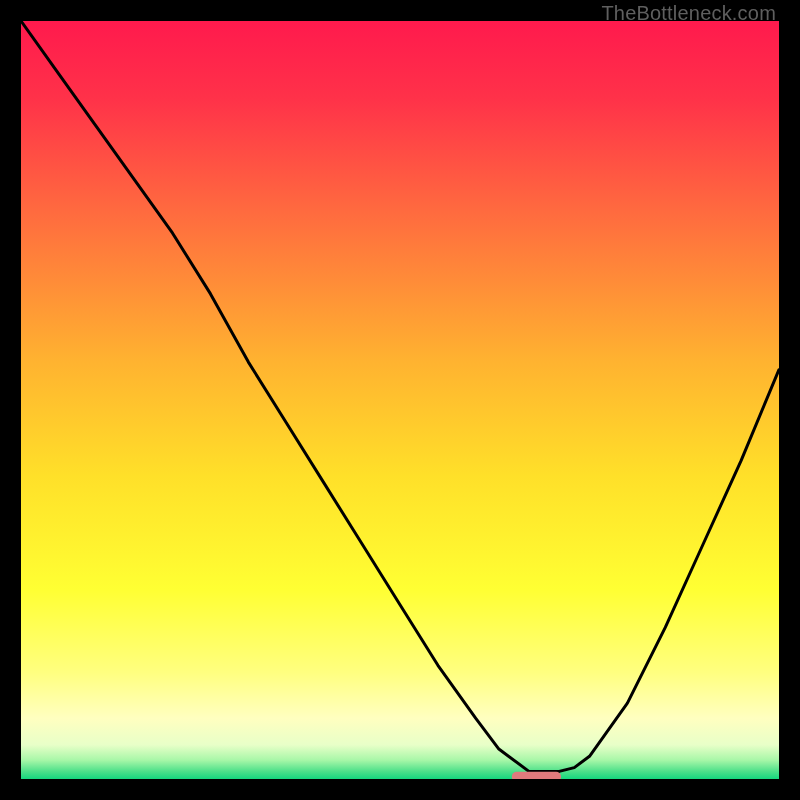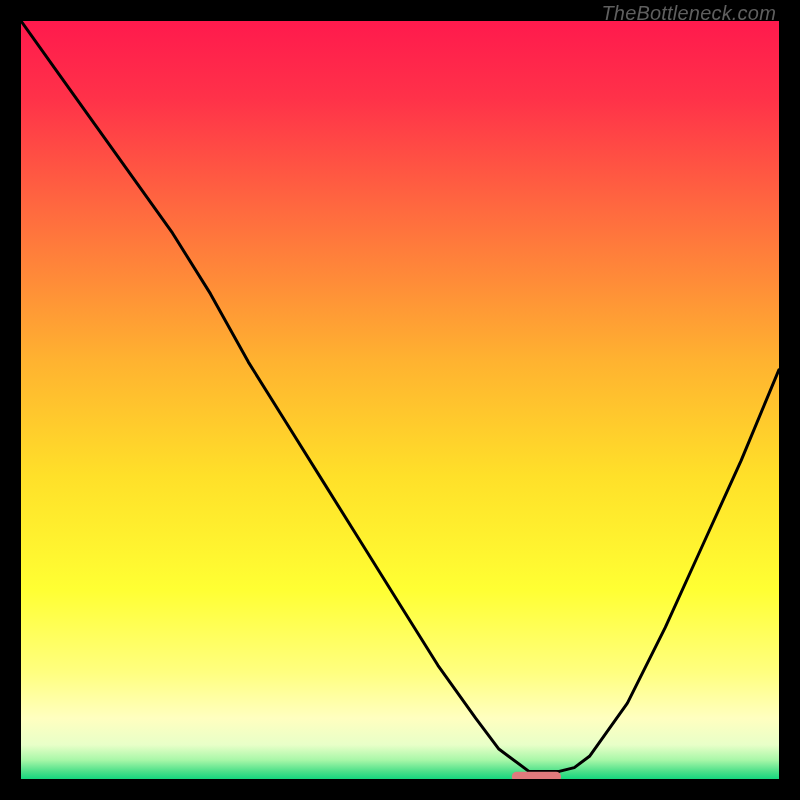--- a/index.html
+++ b/index.html
@@ -27,21 +27,20 @@
     height: 758px;
   }
   .watermark {
     position: absolute;
     top: 2px;
     right: 24px;
     color: #5f5f5f;
     font-size: 20px;
     font-weight: 500;
     letter-spacing: 0.2px;
-    font-style: italic;
   }
 </style>
 </head>
 <body>
 
 <div class="frame">
   <svg class="plot" viewBox="0 0 758 758" preserveAspectRatio="none">
     <defs>
       <linearGradient id="bg-grad" x1="0" y1="0" x2="0" y2="1">
           <stop offset="0%" stop-color="#ff1a4d"></stop>

